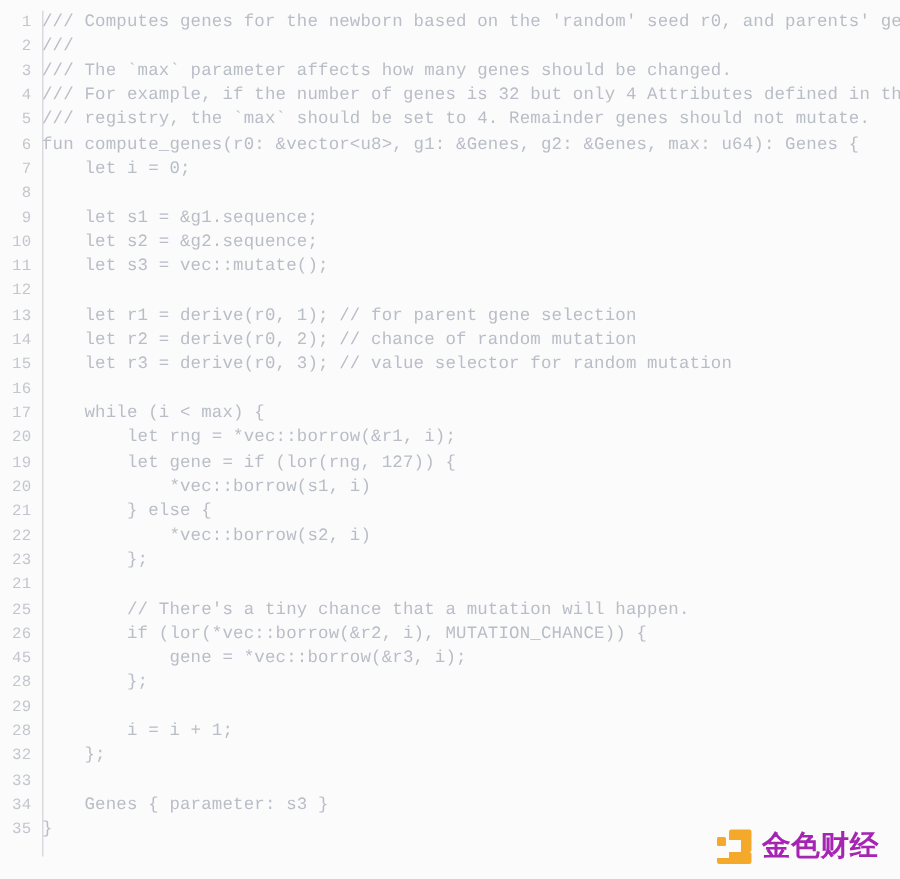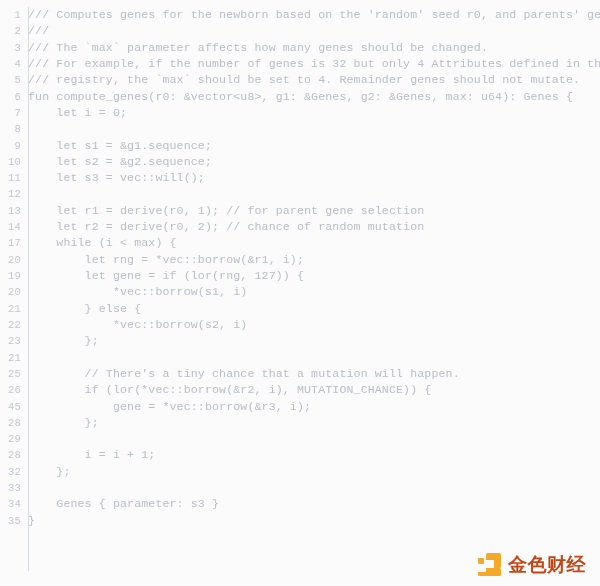--- a/index.html
+++ b/index.html
@@ -116,21 +116,21 @@
     left: 0px;
     top: 15px;
     width: 8px;
     height: 4px;
     background: #fbfbfc;
   }
   #watermark .wm-text {
     font-family: "DejaVu Sans", sans-serif;
     font-size: 19px;
     font-weight: 700;
-    color: #c2410c;
+    color: #a21caf;
     letter-spacing: 0.5px;
     line-height: 1;
   }
 </style>
 </head>
 <body>
 
 <div id="screenshot">
 
   <div id="gutter-rule"></div>
@@ -139,24 +139,26 @@
       <div class="code-line"><div class="ln">1</div><div class="gutter-sep"></div><div class="code-text">/// Computes genes for the newborn based on the 'random' seed r0, and parents' genes.</div></div>
       <div class="code-line"><div class="ln">2</div><div class="gutter-sep"></div><div class="code-text">///</div></div>
       <div class="code-line"><div class="ln">3</div><div class="gutter-sep"></div><div class="code-text">/// The `max` parameter affects how many genes should be changed.</div></div>
       <div class="code-line"><div class="ln">4</div><div class="gutter-sep"></div><div class="code-text">/// For example, if the number of genes is 32 but only 4 Attributes defined in the</div></div>
       <div class="code-line"><div class="ln">5</div><div class="gutter-sep"></div><div class="code-text">/// registry, the `max` should be set to 4. Remainder genes should not mutate.</div></div>
       <div class="code-line"><div class="ln">6</div><div class="gutter-sep"></div><div class="code-text">fun compute_genes(r0: &amp;vector&lt;u8&gt;, g1: &amp;Genes, g2: &amp;Genes, max: u64): Genes {</div></div>
       <div class="code-line"><div class="ln">7</div><div class="gutter-sep"></div><div class="code-text">    let i = 0;</div></div>
       <div class="code-line"><div class="ln">8</div><div class="gutter-sep"></div><div class="code-text"></div></div>
       <div class="code-line"><div class="ln">9</div><div class="gutter-sep"></div><div class="code-text">    let s1 = &amp;g1.sequence;</div></div>
       <div class="code-line"><div class="ln">10</div><div class="gutter-sep"></div><div class="code-text">    let s2 = &amp;g2.sequence;</div></div>
-      <div class="code-line"><div class="ln">11</div><div class="gutter-sep"></div><div class="code-text">    let s3 = vec::will();</div></div>
+      <div class="code-line"><div class="ln">11</div><div class="gutter-sep"></div><div class="code-text">    let s3 = vec::mutate();</div></div>
       <div class="code-line"><div class="ln">12</div><div class="gutter-sep"></div><div class="code-text"></div></div>
       <div class="code-line"><div class="ln">13</div><div class="gutter-sep"></div><div class="code-text">    let r1 = derive(r0, 1); // for parent gene selection</div></div>
       <div class="code-line"><div class="ln">14</div><div class="gutter-sep"></div><div class="code-text">    let r2 = derive(r0, 2); // chance of random mutation</div></div>
+      <div class="code-line"><div class="ln">15</div><div class="gutter-sep"></div><div class="code-text">    let r3 = derive(r0, 3); // value selector for random mutation</div></div>
+      <div class="code-line"><div class="ln">16</div><div class="gutter-sep"></div><div class="code-text"></div></div>
       <div class="code-line"><div class="ln">17</div><div class="gutter-sep"></div><div class="code-text">    while (i &lt; max) {</div></div>
       <div class="code-line"><div class="ln">20</div><div class="gutter-sep"></div><div class="code-text">        let rng = *vec::borrow(&amp;r1, i);</div></div>
       <div class="code-line"><div class="ln">19</div><div class="gutter-sep"></div><div class="code-text">        let gene = if (lor(rng, 127)) {</div></div>
       <div class="code-line"><div class="ln">20</div><div class="gutter-sep"></div><div class="code-text">            *vec::borrow(s1, i)</div></div>
       <div class="code-line"><div class="ln">21</div><div class="gutter-sep"></div><div class="code-text">        } else {</div></div>
       <div class="code-line"><div class="ln">22</div><div class="gutter-sep"></div><div class="code-text">            *vec::borrow(s2, i)</div></div>
       <div class="code-line"><div class="ln">23</div><div class="gutter-sep"></div><div class="code-text">        };</div></div>
       <div class="code-line"><div class="ln">21</div><div class="gutter-sep"></div><div class="code-text"></div></div>
       <div class="code-line"><div class="ln">25</div><div class="gutter-sep"></div><div class="code-text">        // There's a tiny chance that a mutation will happen.</div></div>
       <div class="code-line"><div class="ln">26</div><div class="gutter-sep"></div><div class="code-text">        if (lor(*vec::borrow(&amp;r2, i), MUTATION_CHANCE)) {</div></div>

